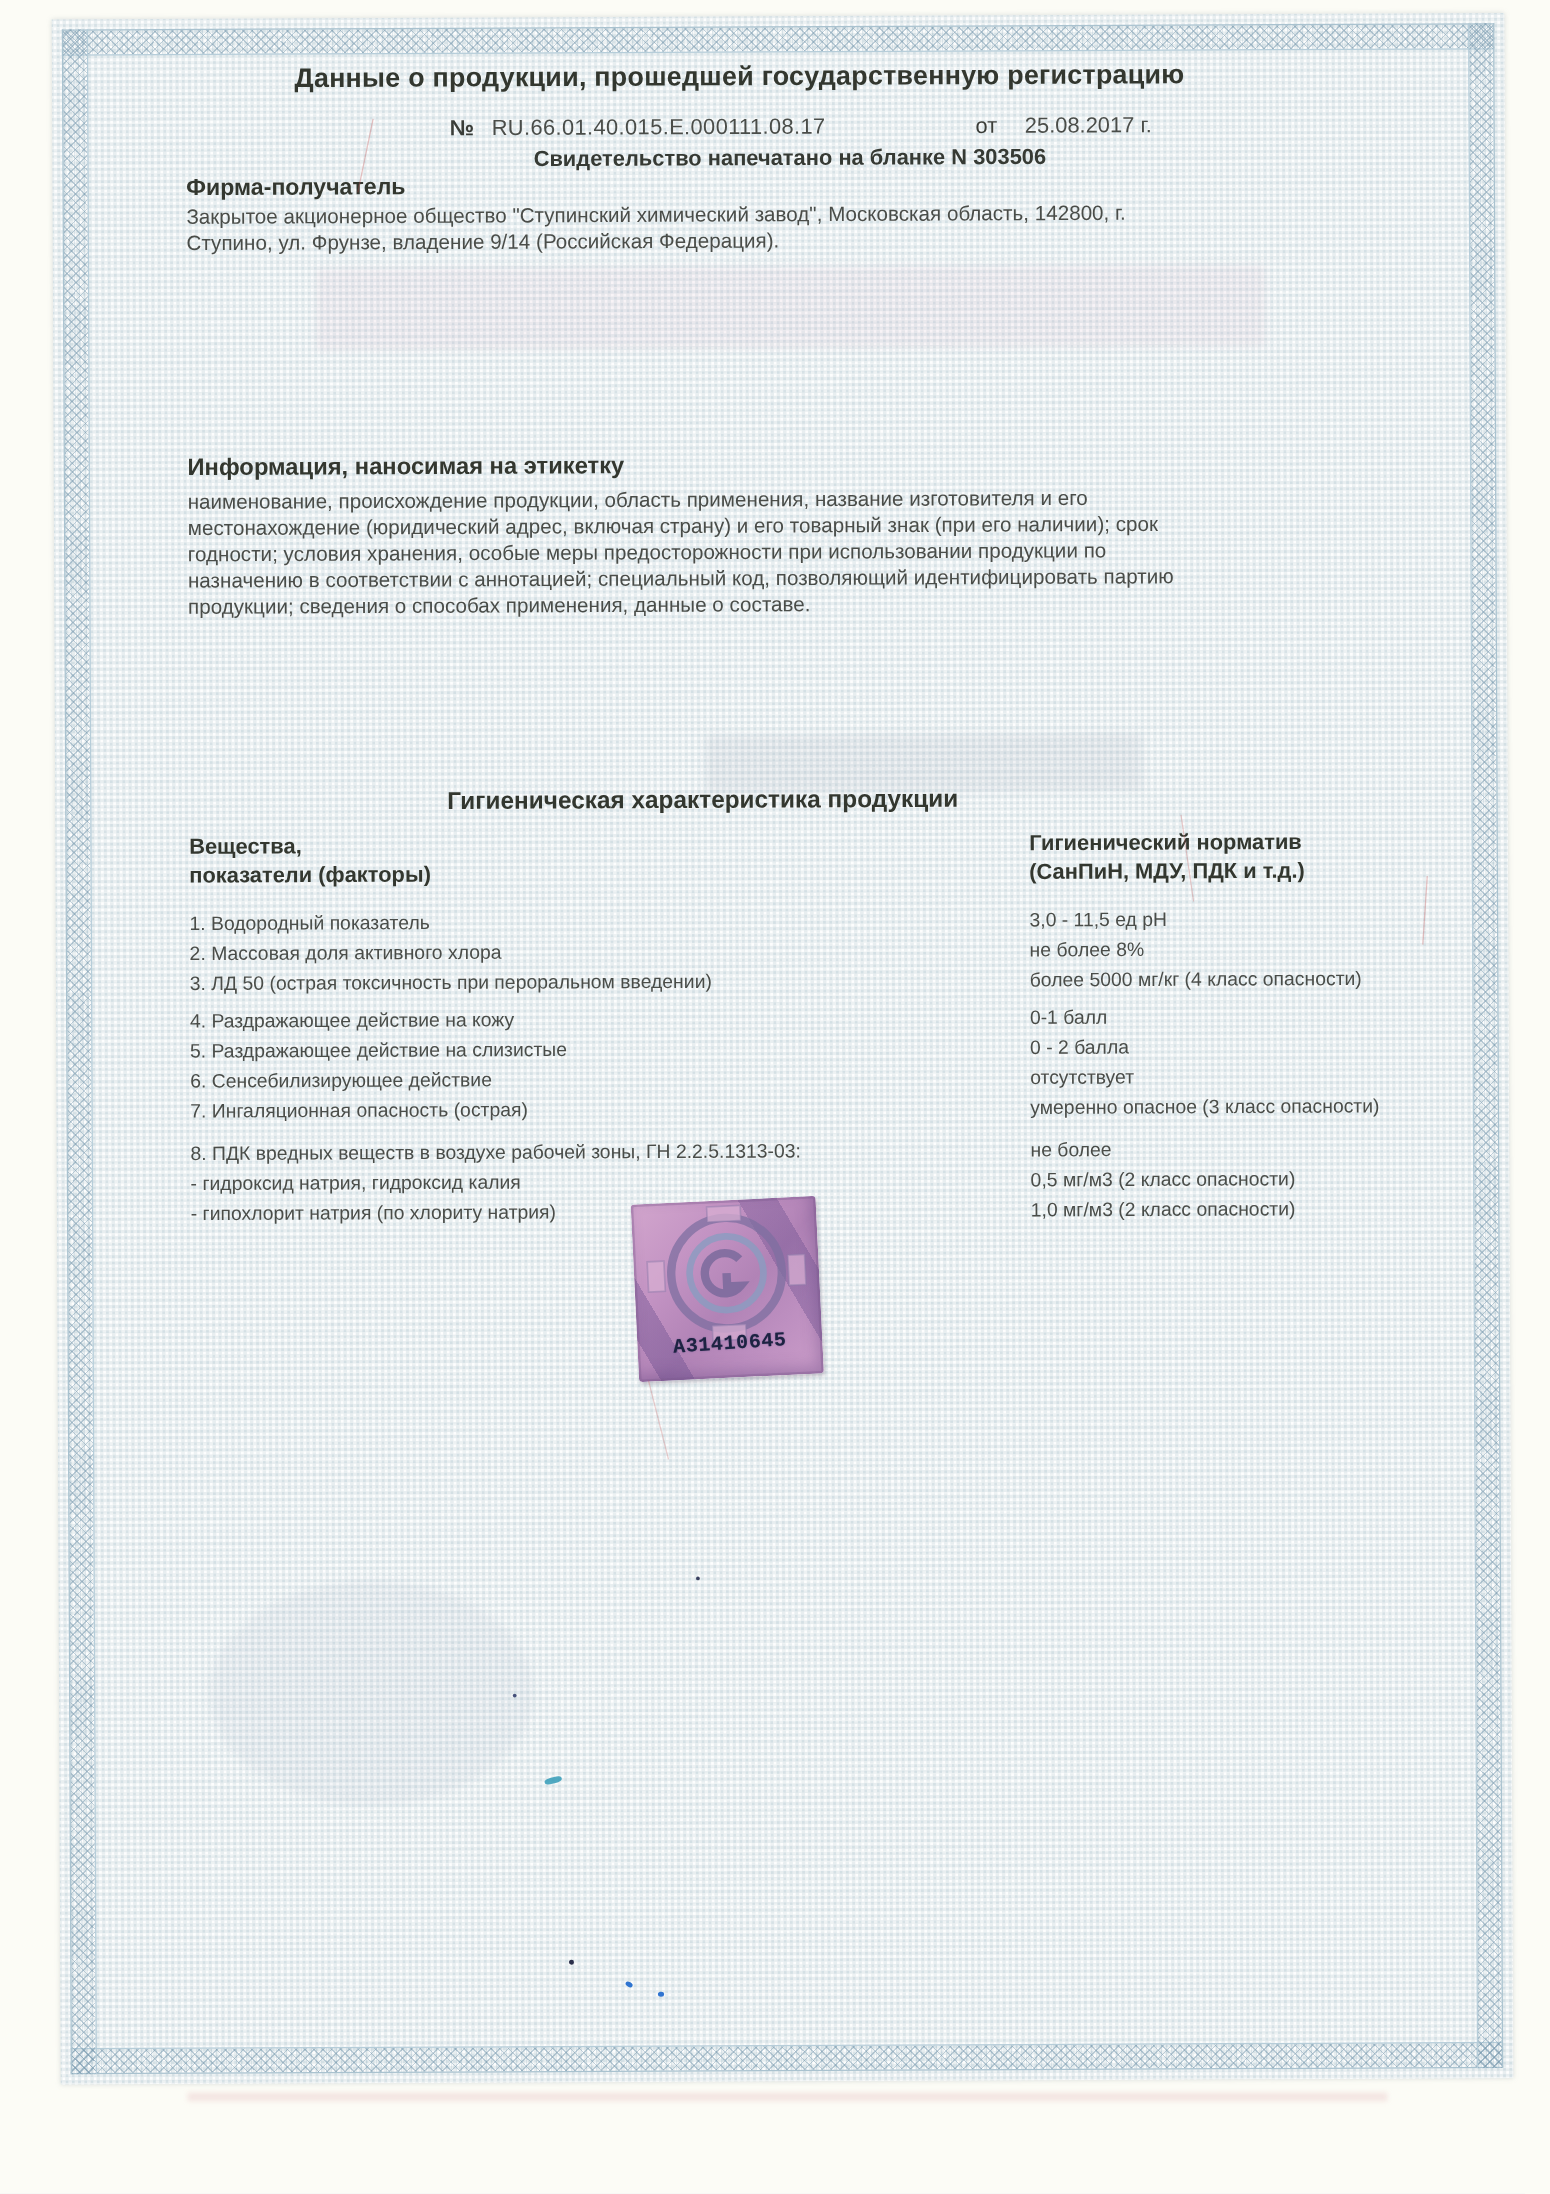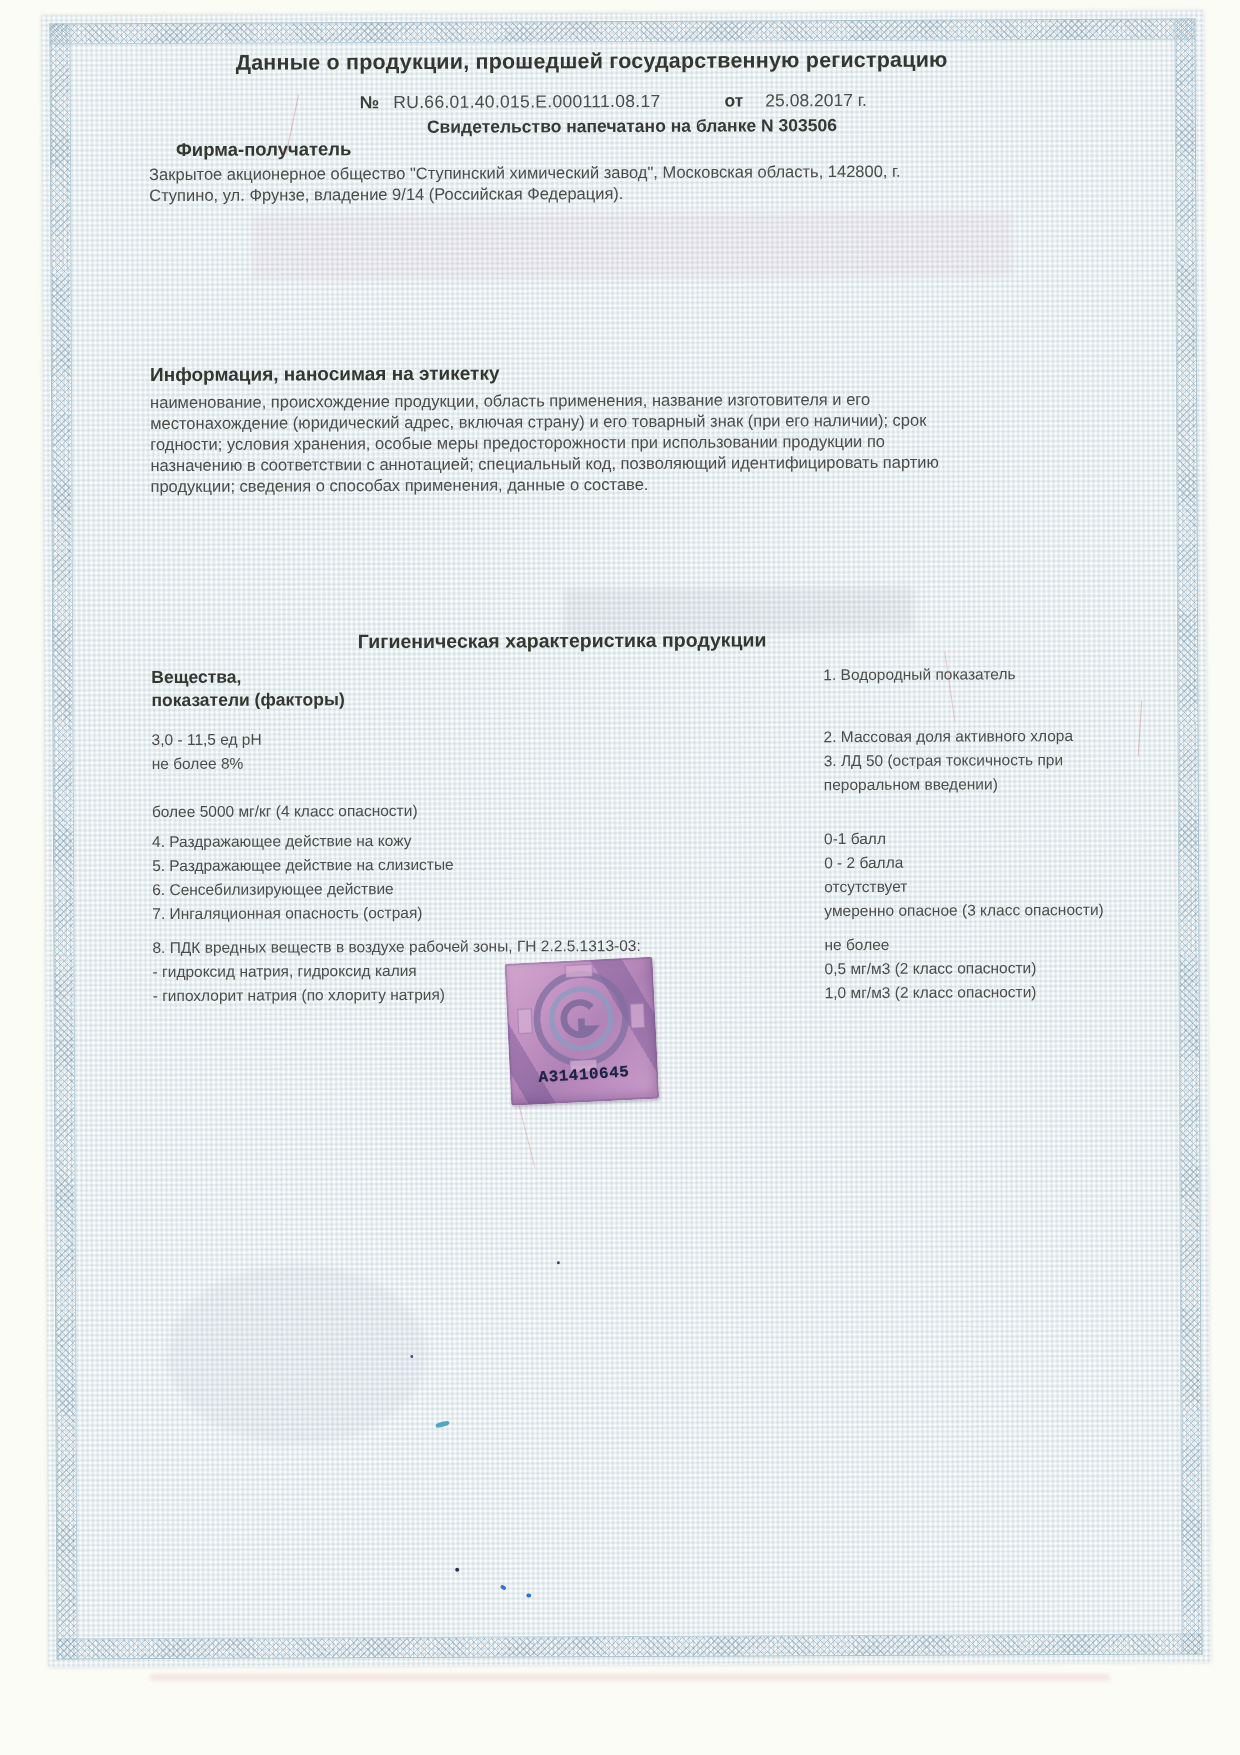--- a/index.html
+++ b/index.html
@@ -39,28 +39,28 @@
   .doc-title{
     position:absolute;left:0;top:36px;width:1100px;text-align:center;
     font-size:21.5px;font-weight:bold;color:#33372f;letter-spacing:.2px;
   }
   .numline{
     position:absolute;left:318px;top:78px;display:flex;align-items:baseline;
     font-size:17.5px;color:#4a4d49;white-space:nowrap;
   }
   .numline .lbl{font-weight:bold;color:#3a3d38;}
   .numline .num{margin-left:14px;letter-spacing:.3px;}
-  .numline .from{margin-left:64px;font-weight:bold;color:#3a3d38;}
+  .numline .from{margin-left:120px;font-weight:normal;color:#3a3d38;}
   .numline .date{margin-left:22px;}
   .blankline{
     position:absolute;left:20px;top:103px;width:1140px;text-align:center;
     font-size:17.5px;font-weight:bold;color:#363a34;
   }
   .sec-heading{font-weight:bold;color:#33372f;}
-  .recipient-heading{position:absolute;left:107px;top:124px;font-size:18.5px;margin-left:27px;}
+  .recipient-heading{position:absolute;left:107px;top:124px;font-size:18.5px;}
   .recipient-text{
     position:absolute;left:107px;top:149px;width:782px;
     font-size:16.5px;line-height:1.3;color:#4a4d49;
   }
   .label-heading{position:absolute;left:107px;top:349px;font-size:19px;}
   .label-text{
     position:absolute;left:107px;top:377px;width:816px;
     font-size:16.5px;line-height:1.27;color:#4a4d49;
   }
   .hyg-heading{
@@ -134,20 +134,24 @@
 
   <div class="sec-heading label-heading">Информация, наносимая на этикетку</div>
   <div class="label-text">наименование, происхождение продукции, область применения, название изготовителя и его местонахождение (юридический адрес, включая страну) и его товарный знак (при его наличии); срок годности; условия хранения, особые меры предосторожности при использовании продукции по назначению в соответствии с аннотацией; специальный код, позволяющий идентифицировать партию продукции; сведения о способах применения, данные о составе.</div>
 
   <div class="sec-heading hyg-heading">Гигиеническая характеристика продукции</div>
 
   <div class="hyg-table">
     <div class="hdr">
       <div>Вещества,</div>
       <div>показатели (факторы)</div>
+    </div>
+    <div class="hdr">
+      <div>Гигиенический норматив</div>
+      <div>(СанПиН, МДУ, ПДК и т.д.)</div>
     </div>
 
     <div class="cell">1. Водородный показатель</div>
     <div class="cell">3,0 - 11,5 ед рН</div>
 
     <div class="cell">2. Массовая доля активного хлора</div>
     <div class="cell">не более 8%</div>
 
     <div class="cell">3. ЛД 50 (острая токсичность при пероральном введении)</div>
     <div class="cell">более 5000 мг/кг (4 класс опасности)</div>

